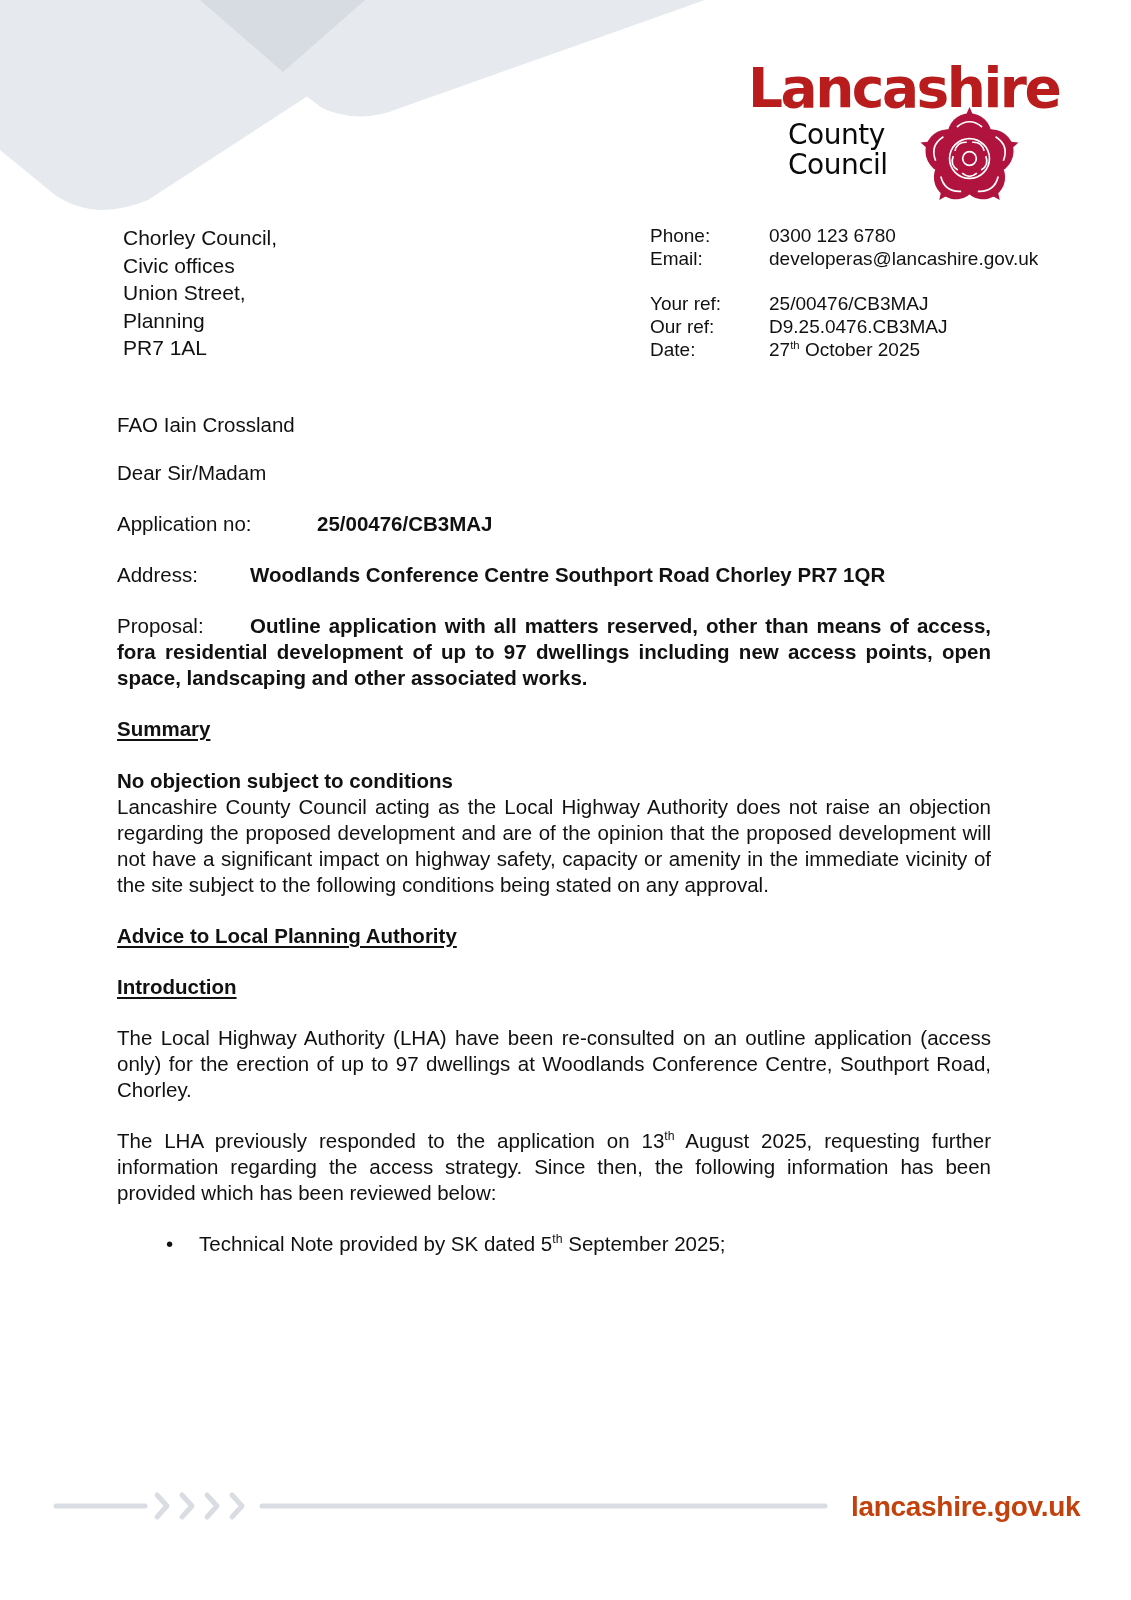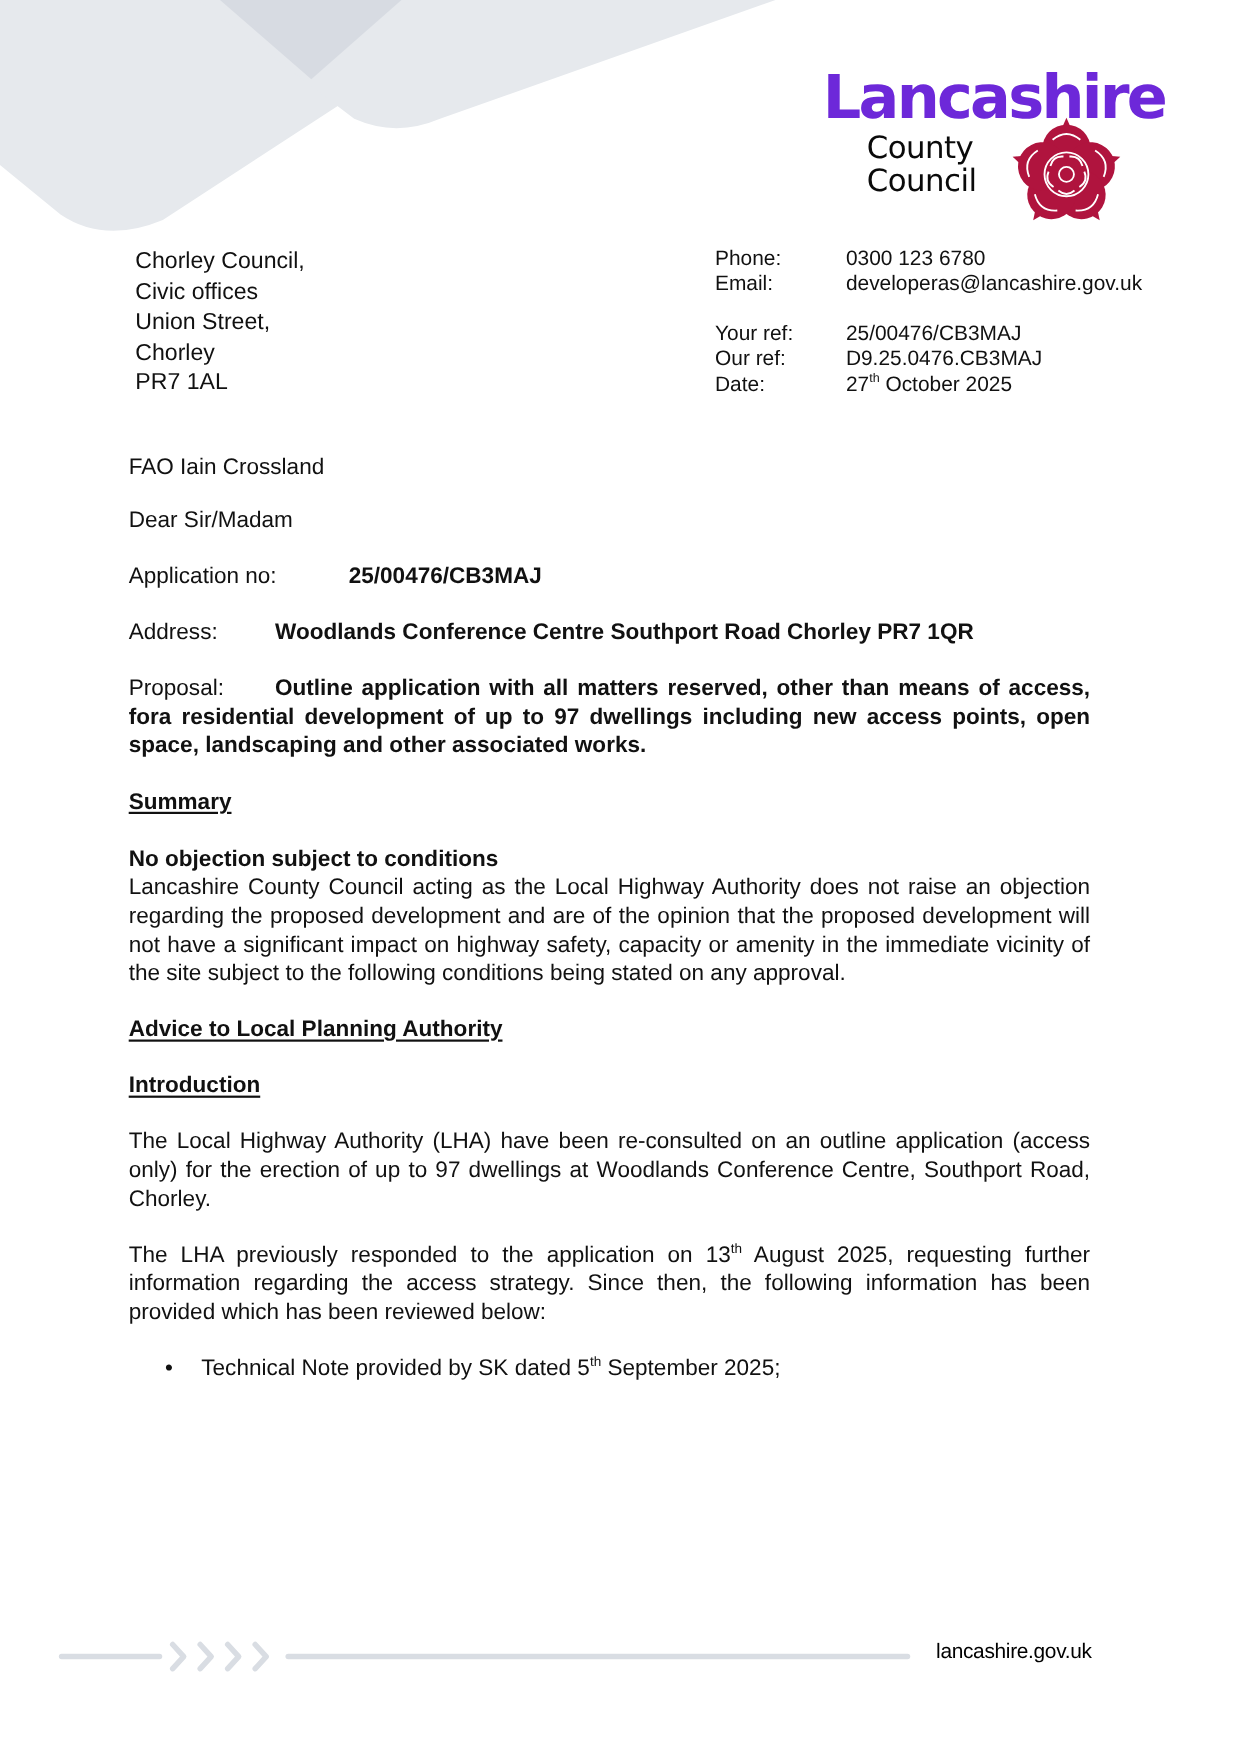--- a/index.html
+++ b/index.html
@@ -1,21 +1,21 @@
 <!DOCTYPE html>
 <html><head>
   <meta charset="utf-8">
   <style>
     html, body { margin: 0; padding: 0; background: #ffffff; }
     body { width: 1131px; height: 1600px; position: relative; overflow: hidden;
            font-family: "Liberation Sans", sans-serif; color: #111111; }
     .bg-shapes { position: absolute; left: 0; top: 0; width: 720px; height: 230px; }
     .logo { position: absolute; left: 745px; top: 58px; width: 300px; height: 150px; }
     .logo-word { position: absolute; left: 3px; top: 0; font-family: "DejaVu Sans", sans-serif;
-                 font-weight: bold; font-size: 55px; letter-spacing: -2.5px; color: #6d28d9; line-height: 60px; }
+                 font-weight: bold; font-size: 55px; letter-spacing: -2.5px; color: #b91c1c; line-height: 60px; }
     .logo-sub { position: absolute; left: 43px; font-family: "DejaVu Sans", sans-serif;
                 font-size: 28px; color: #0a0a0a; line-height: 30px; letter-spacing: -0.5px; }
     .logo-county { top: 62px; text-align: right; }
     .logo-council { top: 92px; }
     .rose { position: absolute; left: 172px; top: 48px; width: 105px; height: 105px; }
 
     .address { position: absolute; left: 123px; top: 224px; font-size: 21px; line-height: 27.5px; }
     .contact { position: absolute; left: 650px; top: 224px; font-size: 19px; line-height: 23px; }
     .contact .row { display: flex; }
     .contact .lbl { width: 119px; }
@@ -33,27 +33,27 @@
     .appno .lbl { width: 200px; }
     .addr-line { display: flex; margin-bottom: 25px !important; }
     .addr-line .lbl { width: 133px; }
     .proposal { margin-bottom: 25px !important; }
     .proposal .lbl { display: inline-block; width: 133px; }
     .intro-p { margin-bottom: 25px !important; }
     .summary-h { margin-bottom: 26px !important; }
     .advice-h { text-align: left; margin-top: 25px !important; margin-bottom: 25px !important; }
     .sect-h { margin-bottom: 25px !important; }
     .para { margin-bottom: 25px !important; }
-    .bullets { margin: 0; padding-left: 66px; list-style: none; }
+    .bullets { margin: 16px; padding-left: 66px; list-style: none; }
     .bullets li { position: relative; }
     .bullets li::before { content: "\2022"; position: absolute; left: -33px; }
 
     .footer { position: absolute; left: 0; top: 1480px; width: 1131px; height: 60px; }
-    .footer-text { position: absolute; left: 851px; top: 1491px; font-size: 19px; color: #000000;
-                   font-family: "Liberation Sans", sans-serif; letter-spacing: -0.3px; }
+    .footer-text { position: absolute; left: 851px; top: 1491px; font-size: 28px; color: #c2410c;
+                   font-family: "Liberation Sans", sans-serif; letter-spacing: -0.3px; font-weight: bold; }
   </style>
 </head>
 <body>
 
 <svg class="bg-shapes" viewBox="0 0 720 230">
   <path d="M0,0 L455,0 L148,200 Q95,222 55,195 L0,150 Z" fill="#E6E9ED"></path>
   <path d="M180,0 L705,0 L400,108 Q360,125 322,108 Z" fill="#E6E9ED"></path>
   <path d="M200,0 L365,0 L283,72 Z" fill="#D7DBE2"></path>
 </svg>
 
@@ -89,21 +89,21 @@
       <circle cx="0" cy="0" r="6.5"></circle>
     </g>
     <circle cx="0" cy="0" r="4.5" fill="#B0143E"></circle>
   </svg>
 </div>
 
 <div class="address">
   <div>Chorley Council,</div>
   <div>Civic offices</div>
   <div>Union Street,</div>
-  <div>Chorley</div>
+  <div>Planning</div>
   <div>PR7 1AL</div>
 </div>
 
 <div class="contact">
   <div class="row">
     <span class="lbl">Phone:</span>
     <span>0300 123 6780</span>
   </div>
   <div class="row">
     <span class="lbl">Email:</span>

